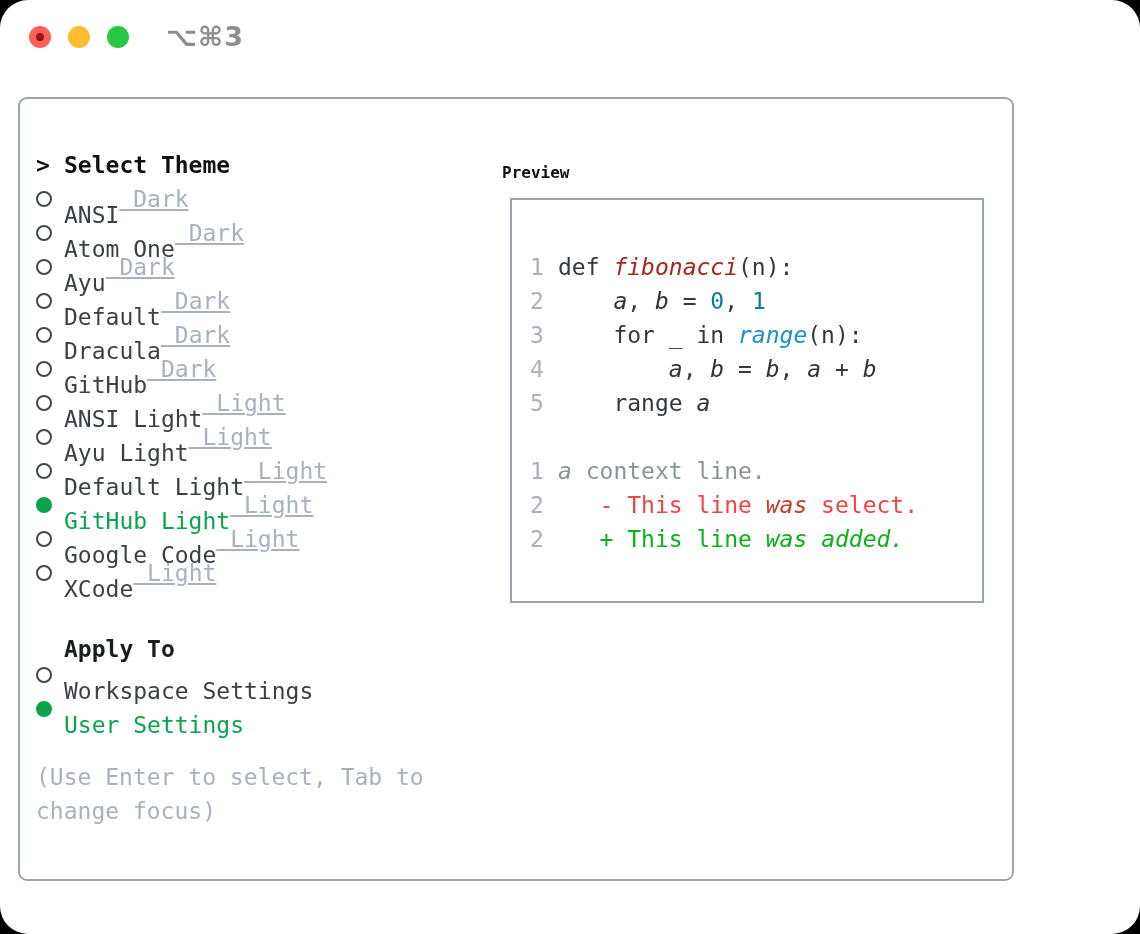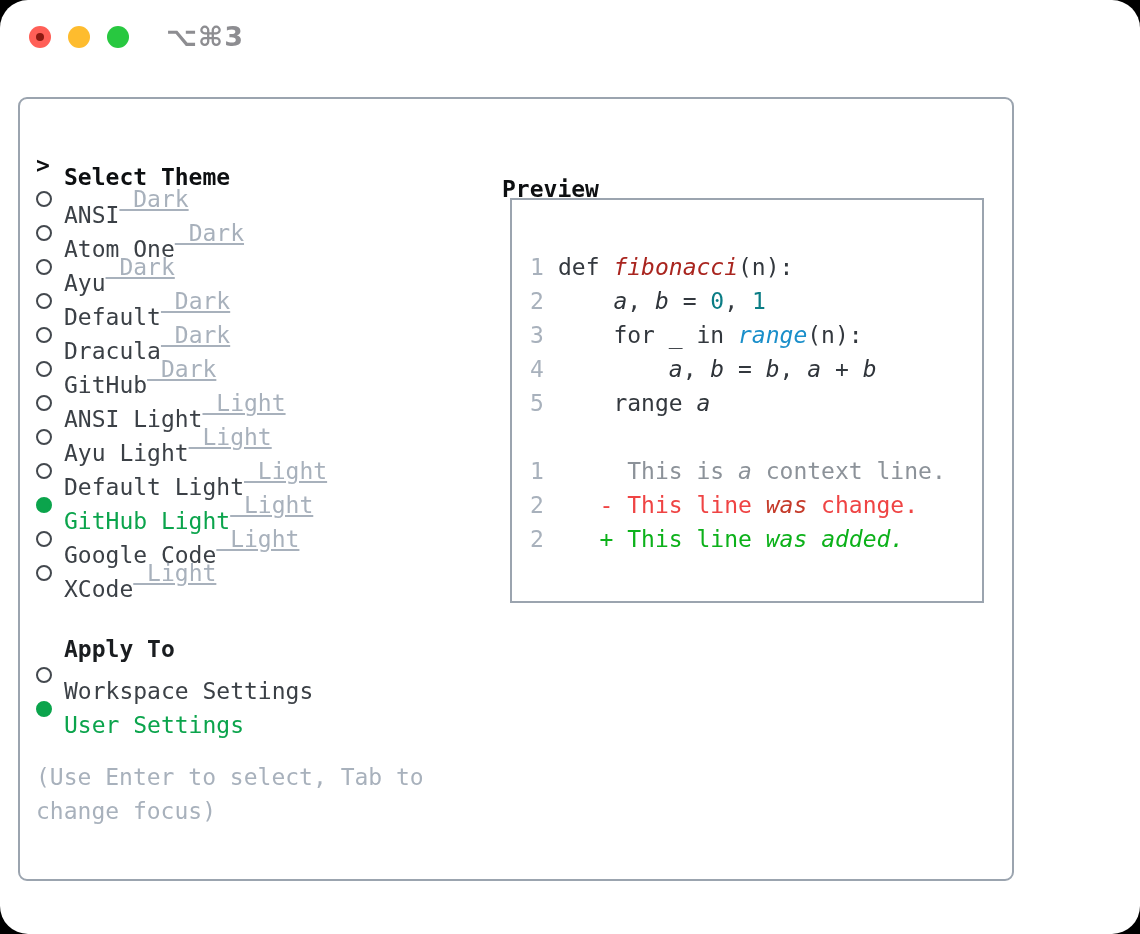--- a/index.html
+++ b/index.html
@@ -28,34 +28,34 @@
   
   .panel{
     position:absolute;left:18px;top:97px;width:992px;height:780px;
     border:2px solid #9ba4af;border-radius:9px;background:#fff;
   }
   
   .left-col{position:absolute;left:16px;top:49px;width:450px;font-size:23px;line-height:34px;color:#3b4046;}
   .row{display:flex;align-items:center;height:34px;white-space:pre;}
   .cell-marker{width:28px;flex:0 0 28px;display:flex;align-items:center;}
   .prompt{font-weight:bold;color:#0d0f11;}
-  .header{font-weight:bold;color:#0d0f11;margin-top:24px;}
+  .header{font-weight:bold;color:#0d0f11;}
   .header2{font-weight:bold;color:#1a1d20;margin-top:16px;}
   .radio{
     width:12px;height:12px;border:2.5px solid #43484e;border-radius:50%;
     box-sizing:content-box;display:inline-block;
   }
   .radio.selected{background:#0ba44c;border-color:#0ba44c;}
   .opt-label{color:#3b4046;margin-top:32px;}
   .opt-label.selected{color:#0ba44c;text-align:right;}
   .opt-variant{color:#a8b1bc;text-decoration:underline;}
   .spacer{height:34px;}
   .hint{color:#a8b1bc;width:440px;white-space:normal;}
   
-  .preview-title{position:absolute;left:482px;top:49px;height:34px;line-height:34px;font-size:23px;}
+  .preview-title{position:absolute;left:482px;top:57px;height:34px;line-height:34px;font-size:16px;}
   .preview-box{
     position:absolute;left:490px;top:99px;width:474px;height:405px;
     border:2px solid #9ba4af;background:#fff;box-sizing:border-box;
     padding:50px 0 0 18px;overflow:hidden;
   }
   .code-line{display:flex;height:34px;line-height:34px;font-size:23px;white-space:pre;}
   .gutter{width:28px;flex:0 0 28px;color:#a8b1bc;}
   .tok-code{color:#33383e;}
   .tok-fn{color:#a9251f;font-style:italic;}
   .tok-num{color:#0b7d85;}
@@ -125,20 +125,20 @@
     <div class="preview-title header">Preview</div>
 
     <div class="preview-box">
       <div id="code-lines">
           <div class="code-line"><span class="gutter">1</span><span class="tok-code">def </span><span class="tok-fn">fibonacci</span><span class="tok-code">(n):</span></div>
           <div class="code-line"><span class="gutter">2</span><span class="tok-code">    </span><span class="tok-var">a</span><span class="tok-code">, </span><span class="tok-var">b</span><span class="tok-code"> = </span><span class="tok-num">0</span><span class="tok-code">, </span><span class="tok-num">1</span></div>
           <div class="code-line"><span class="gutter">3</span><span class="tok-code">    for _ in </span><span class="tok-call">range</span><span class="tok-code">(n):</span></div>
           <div class="code-line"><span class="gutter">4</span><span class="tok-code">        </span><span class="tok-var">a</span><span class="tok-code">, </span><span class="tok-var">b</span><span class="tok-code"> = </span><span class="tok-var">b</span><span class="tok-code">, </span><span class="tok-var">a</span><span class="tok-code"> + </span><span class="tok-var">b</span></div>
           <div class="code-line"><span class="gutter">5</span><span class="tok-code">    range </span><span class="tok-var">a</span></div>
           <div class="code-line"><span class="gutter"></span></div>
-          <div class="code-line"><span class="gutter">1</span><span class="tok-ctx">     This is </span><span class="tok-ctx-i">a</span><span class="tok-ctx"> context line.</span></div>
-          <div class="code-line"><span class="gutter">2</span><span class="tok-del">   - This line </span><span class="tok-del-i">was</span><span class="tok-del"> change.</span></div>
+          <div class="code-line"><span class="gutter">1</span><span class="tok-ctx-i">a</span><span class="tok-ctx"> context line.</span></div>
+          <div class="code-line"><span class="gutter">2</span><span class="tok-del">   - This line </span><span class="tok-del-i">was</span><span class="tok-del"> select.</span></div>
           <div class="code-line"><span class="gutter">2</span><span class="tok-add">   + This line </span><span class="tok-add-i">was</span><span class="tok-add"> </span><span class="tok-add-i">added.</span></div>
         </div>
     </div>
 
   </div>
 </div>
 
 </body></html>

